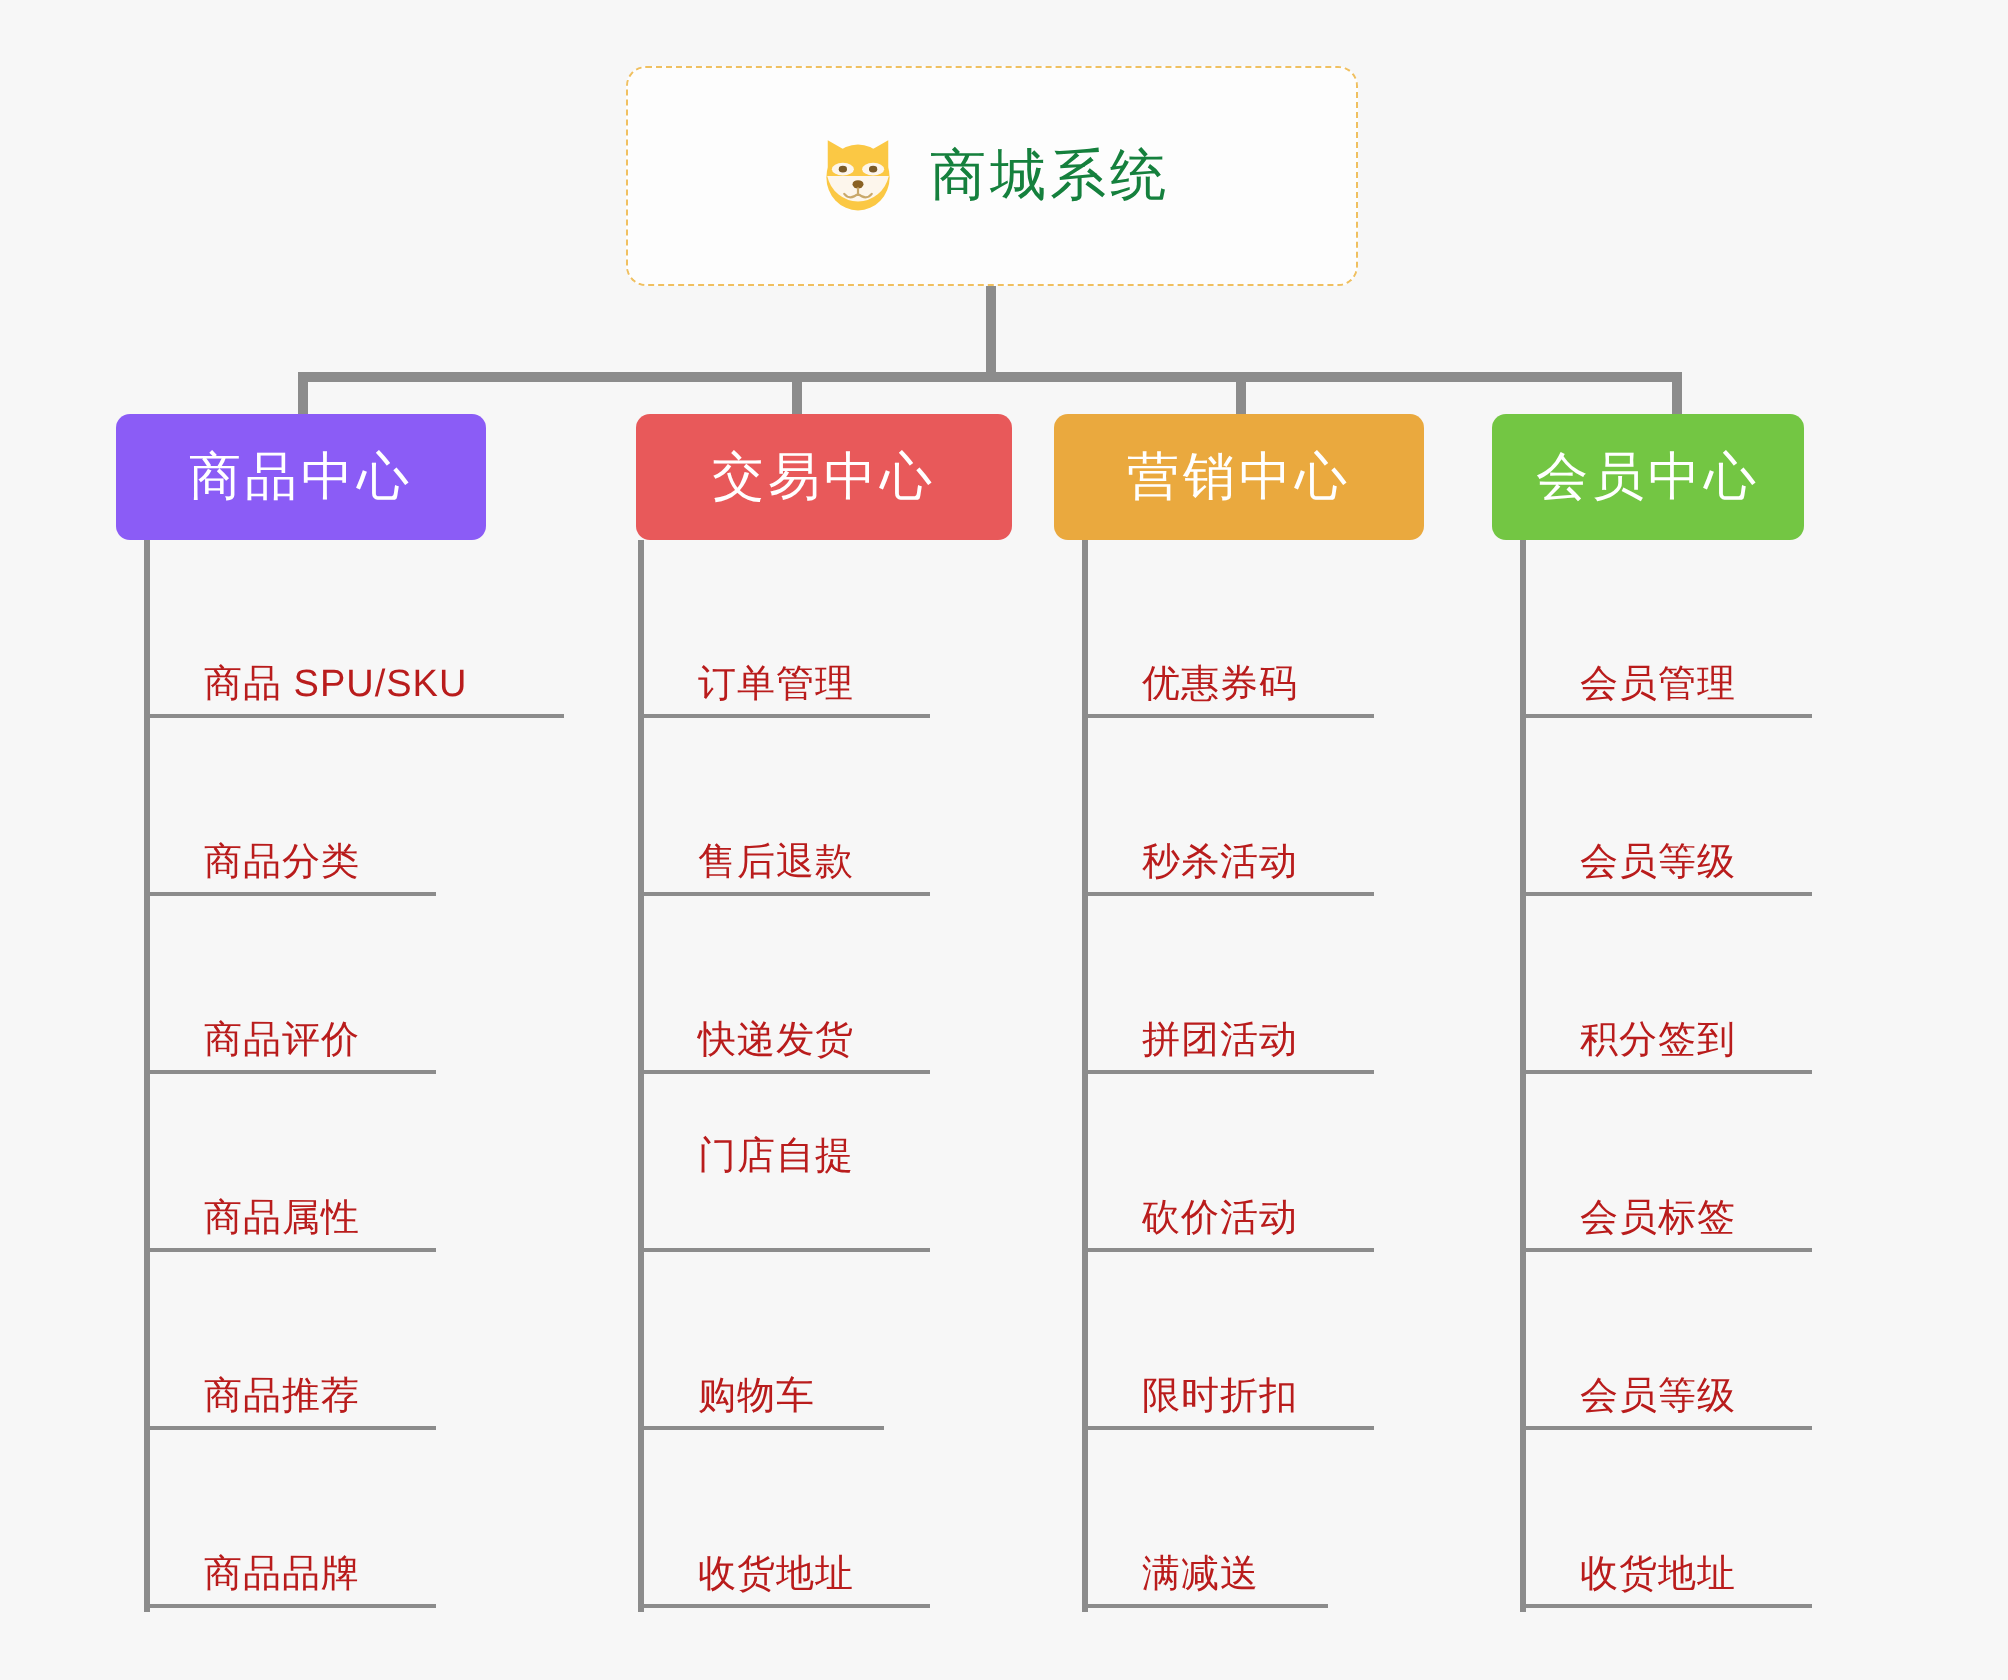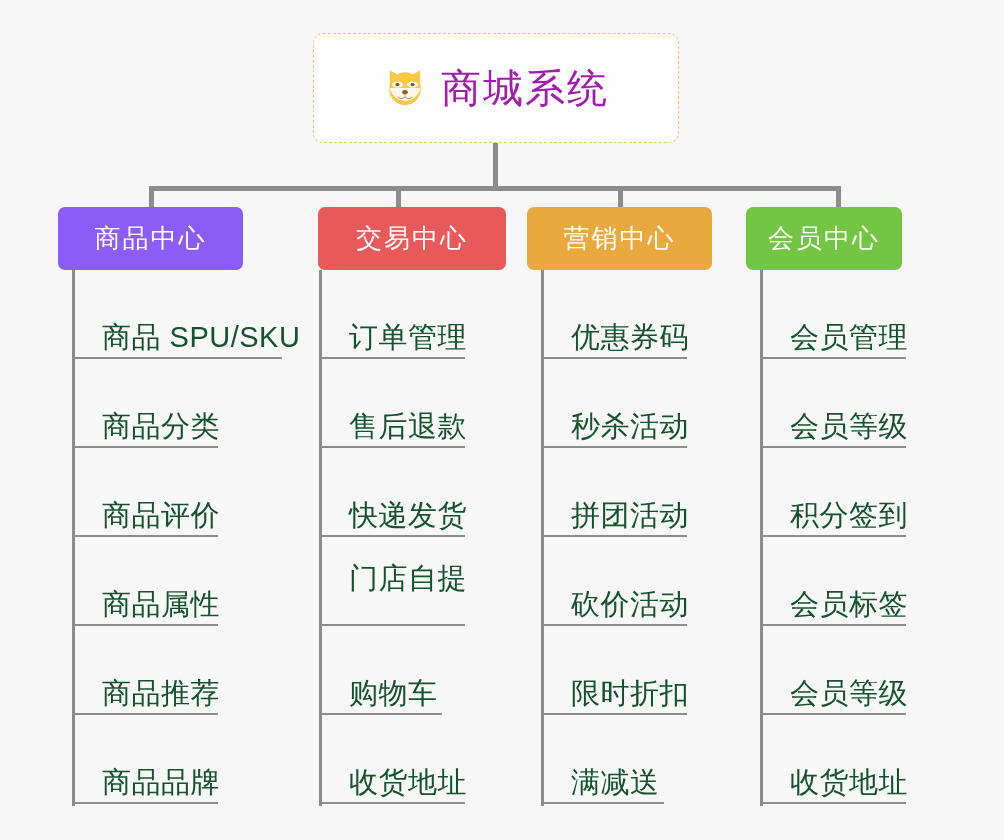--- a/index.html
+++ b/index.html
@@ -34,22 +34,22 @@
     font-size: 38px;
     line-height: 1;
     display: block;
     width: 44px;
     height: 44px;
     position: relative;
     flex: 0 0 auto;
   }
   .root-icon svg { display: block; width: 44px; height: 44px; }
   .root-title {
-    font-size: 40px;
-    color: #a21caf;
+    font-size: 28px;
+    color: #15803d;
     letter-spacing: 2px;
     font-weight: 400;
     white-space: nowrap;
   }
 
   
   .conn {
     position: absolute;
     background: #8c8c8c;
   }
@@ -87,22 +87,22 @@
     position: absolute;
     left: 14px;
     height: 89px;
     display: flex;
     align-items: flex-end;
     padding-left: 30px;
     padding-bottom: 3px;
     border-bottom: 2px solid #8c8c8c;
   }
   .leaf-label {
-    font-size: 29px;
-    color: #14532d;
+    font-size: 19px;
+    color: #b91c1c;
     white-space: nowrap;
     line-height: 1.1;
     padding-right: 22px;
     letter-spacing: 0.5px;
   }
 </style>
 </head>
 <body>
 
 <div id="canvas">

